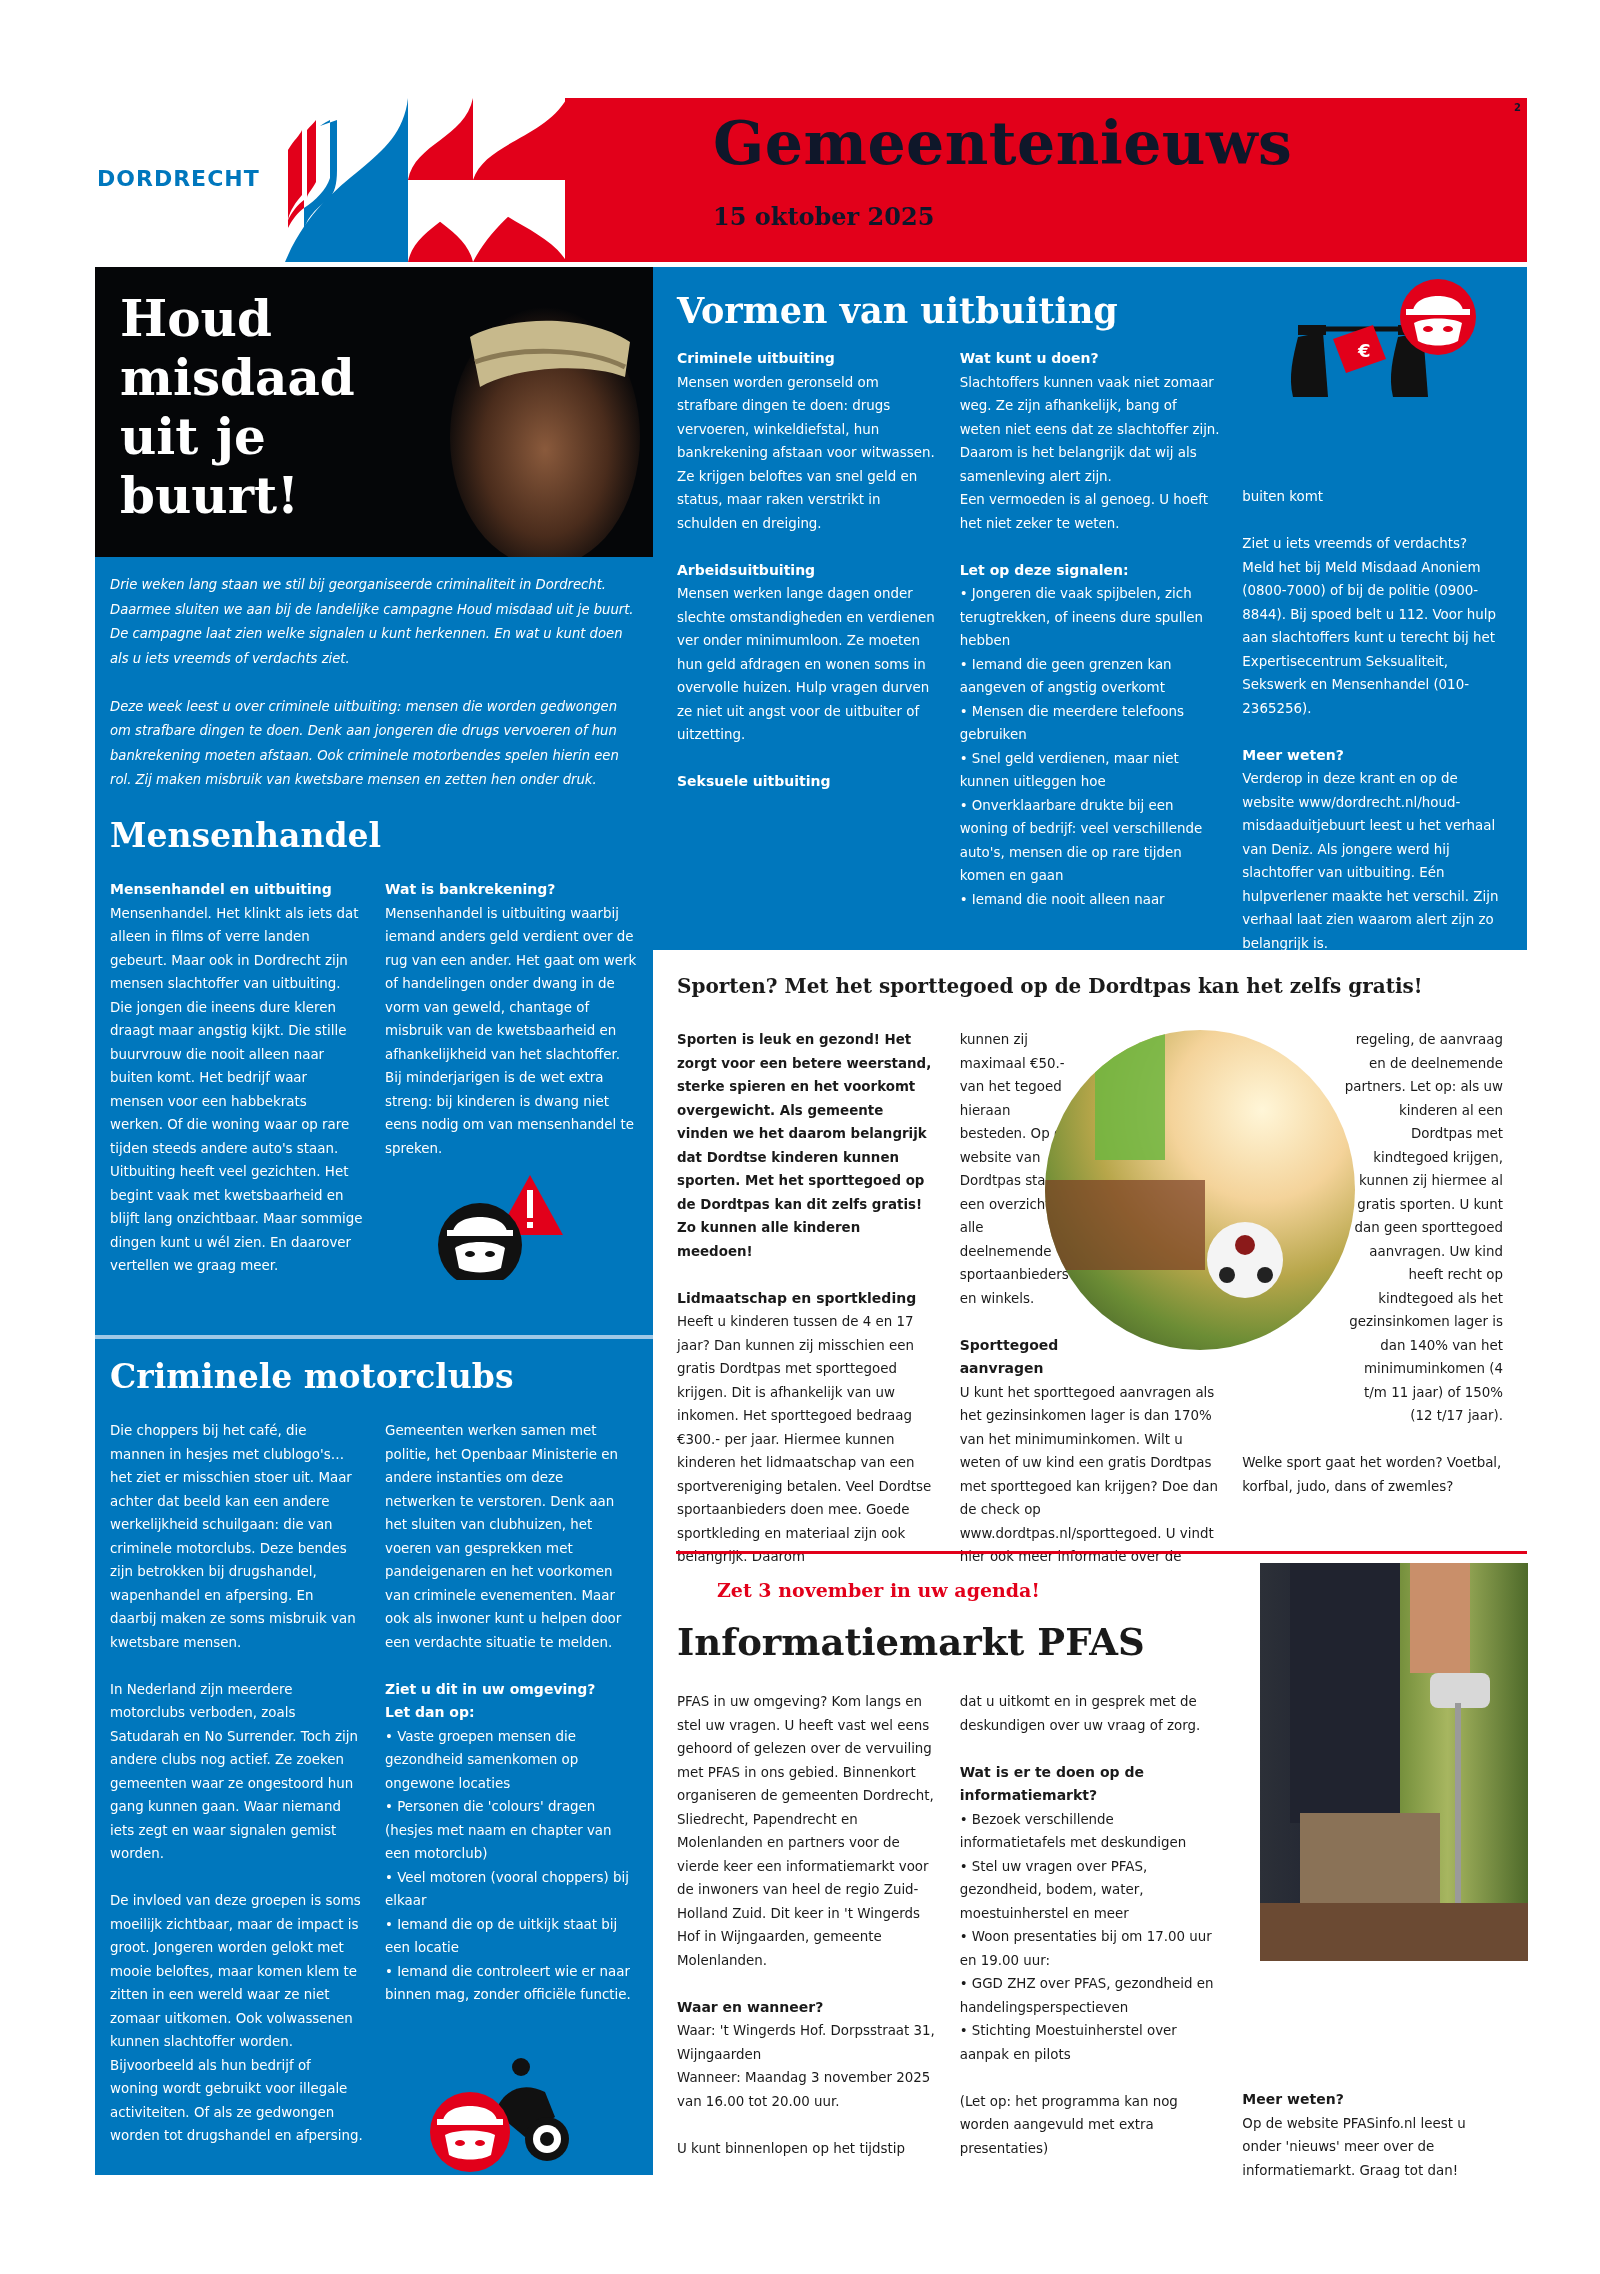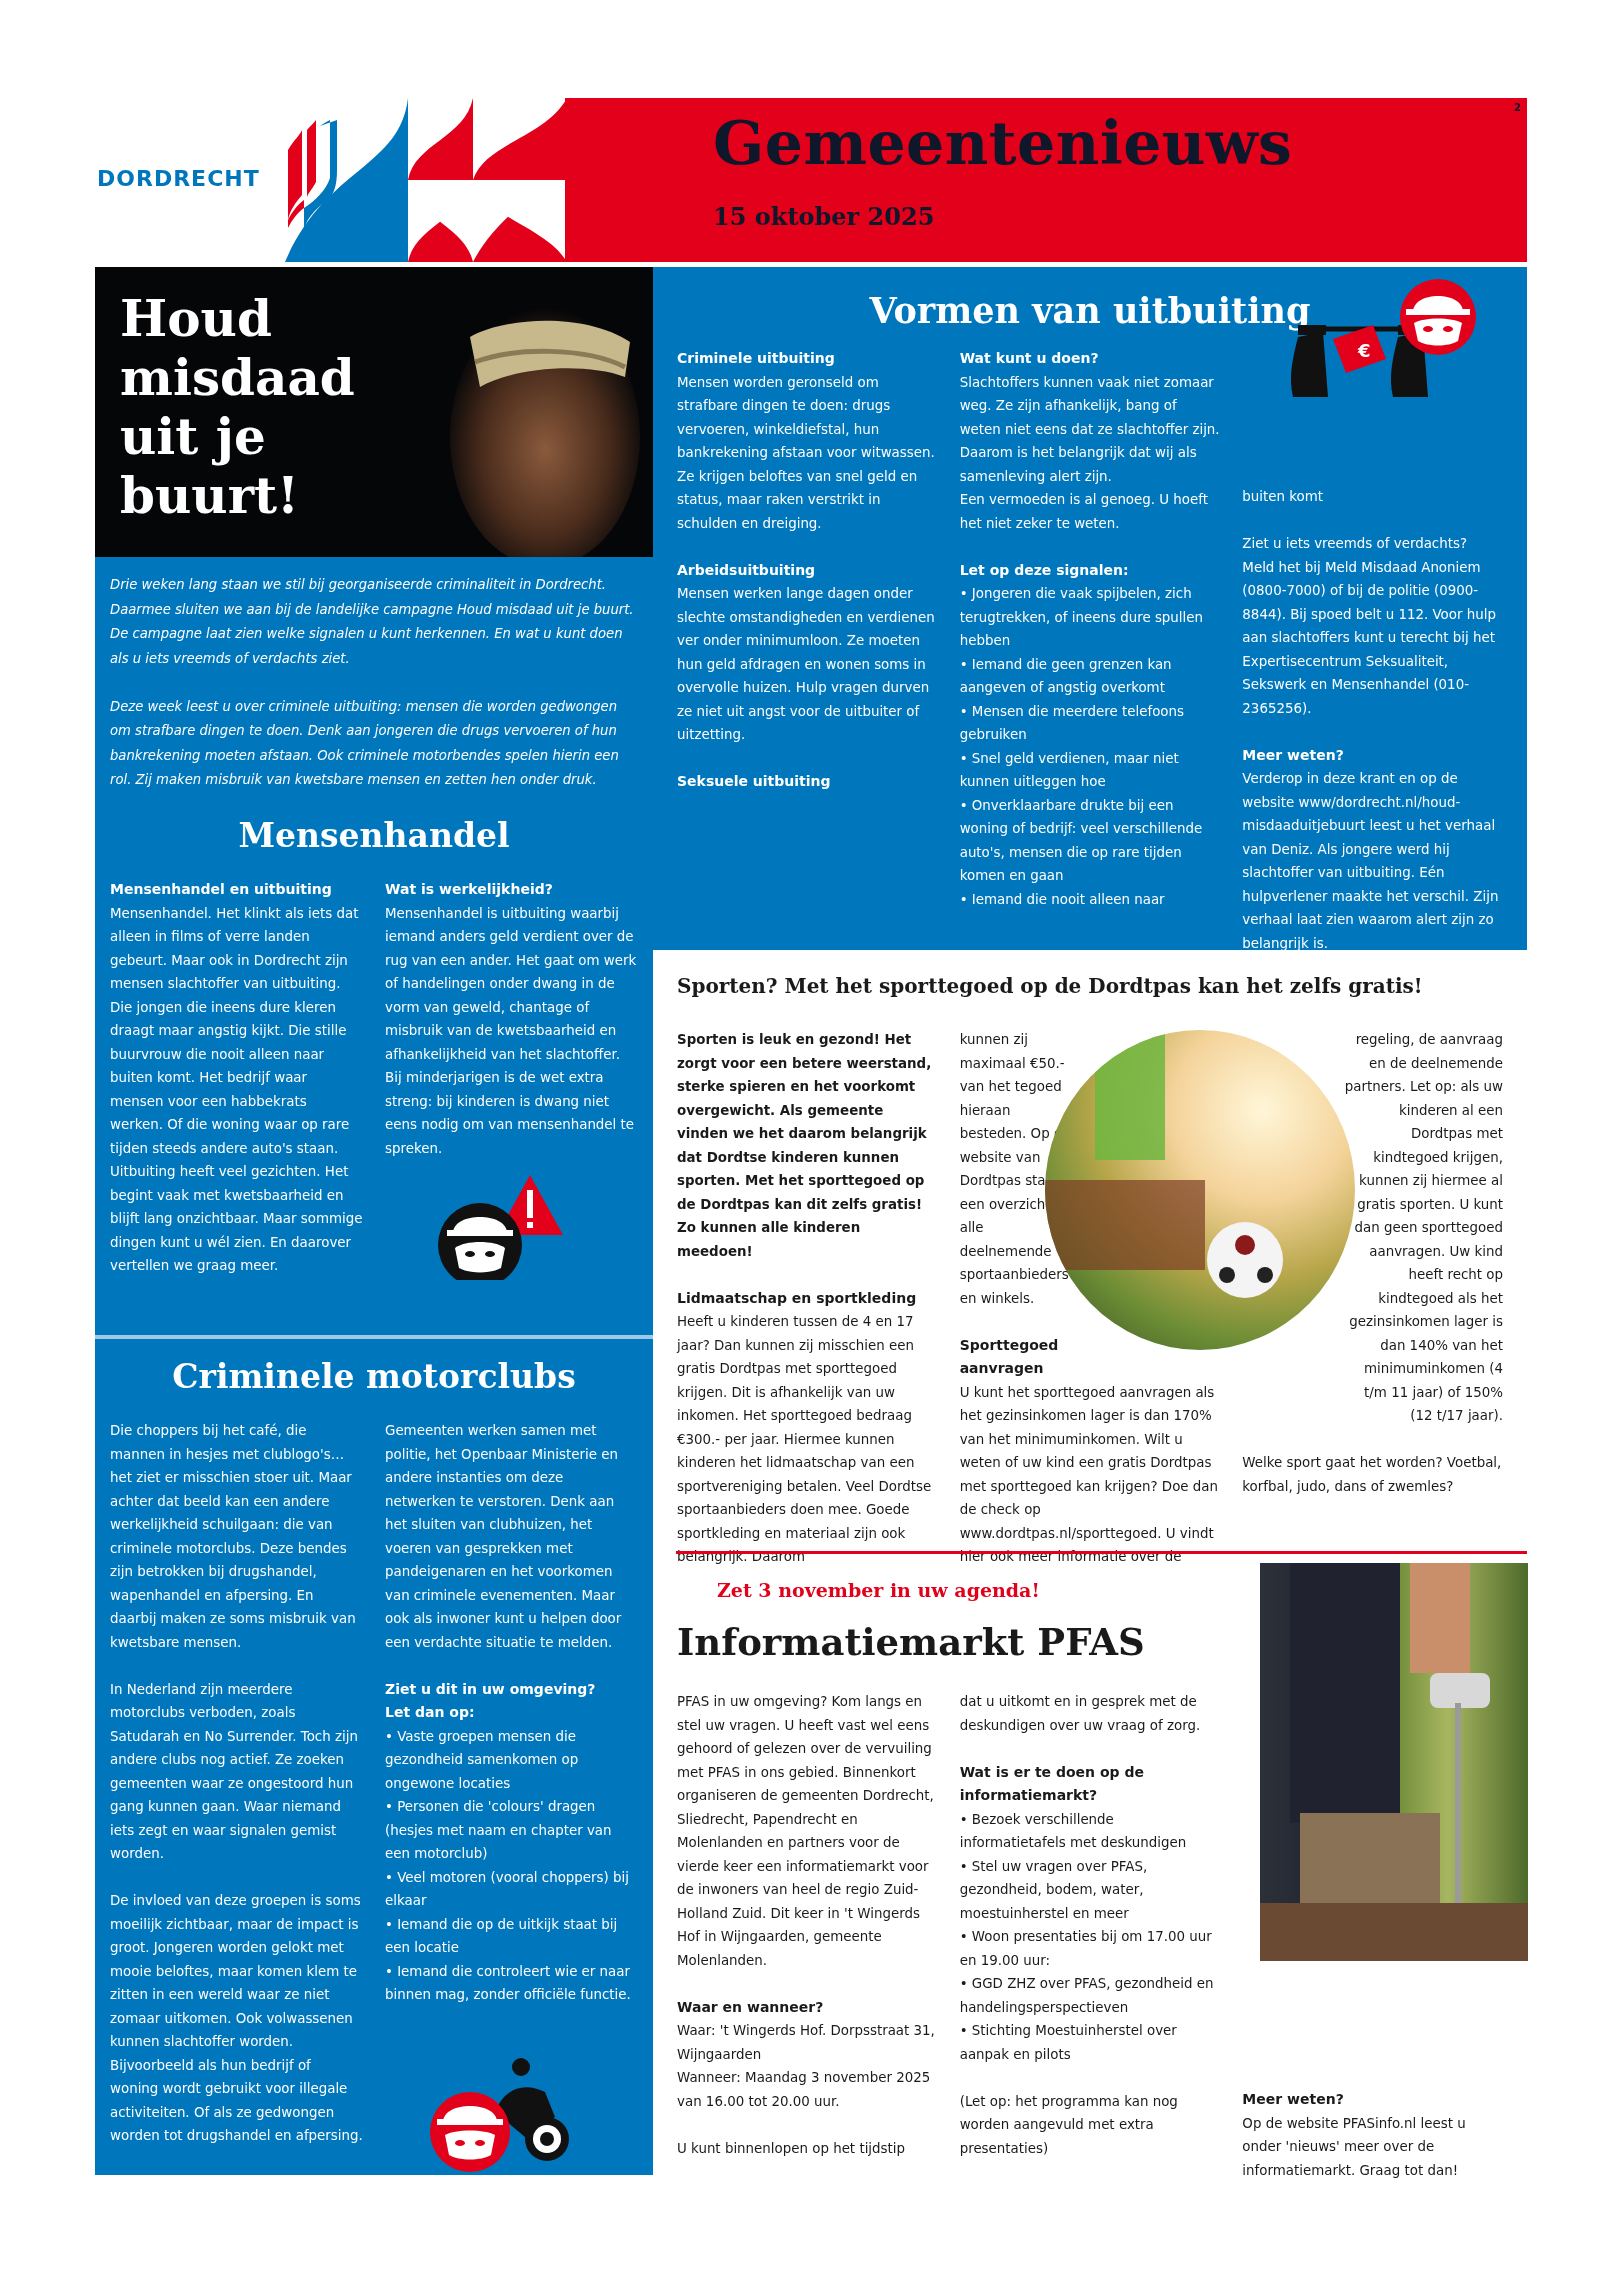--- a/index.html
+++ b/index.html
@@ -23,21 +23,21 @@
   #page-num { position: absolute; right: 6px; top: 4px; font-size: 10px; font-weight: bold; }
 
   
   #hero { left: 95px; top: 267px; width: 558px; height: 290px; background: #050608; overflow: hidden; }
   #hero-title { position: absolute; left: 25px; top: 22px; color: #fff; font-family: "DejaVu Serif", serif; font-weight: bold;
                 font-size: 50px; line-height: 59px; }
   #intro { left: 95px; top: 557px; width: 558px; height: 243px; padding: 16px 15px; }
   #intro p { font-style: italic; font-size: 13.2px; line-height: 24.5px; }
 
   #mensenhandel { left: 95px; top: 800px; width: 558px; height: 535px; padding: 14px 15px; }
-  .h2 { font-family: "DejaVu Serif", serif; font-weight: bold; font-size: 33px; line-height: 44px; color: #fff; text-align: center; }
+  .h2 { font-family: "DejaVu Serif", serif; font-weight: bold; font-size: 33px; line-height: 44px; color: #fff; }
   .cols2 { display: flex; gap: 22px; margin-top: 20px; }
   .cols2 > div { flex: 1; }
 
   #sep { left: 95px; top: 1335px; width: 558px; height: 4px; background: #9fc8e6; }
   #motorclubs { left: 95px; top: 1339px; width: 558px; height: 836px; padding: 16px 15px; }
 
   #vormen { left: 653px; top: 267px; width: 874px; height: 683px; padding: 22px 24px; }
   #vormen .h2 { font-size: 35px; }
   .cols3 { display: flex; gap: 22px; margin-top: 14px; }
   .cols3 > div { width: 268px; }
@@ -120,21 +120,21 @@
 </div>
 
 <div id="mensenhandel" class="abs blue">
   <div class="h2">Mensenhandel</div>
   <div class="cols2">
     <div>
       <div class="sub">Mensenhandel en uitbuiting</div>
       <p>Mensenhandel. Het klinkt als iets dat alleen in films of verre landen gebeurt. Maar ook in Dordrecht zijn mensen slachtoffer van uitbuiting. Die jongen die ineens dure kleren draagt maar angstig kijkt. Die stille buurvrouw die nooit alleen naar buiten komt. Het bedrijf waar mensen voor een habbekrats werken. Of die woning waar op rare tijden steeds andere auto's staan. Uitbuiting heeft veel gezichten. Het begint vaak met kwetsbaarheid en blijft lang onzichtbaar. Maar sommige dingen kunt u wél zien. En daarover vertellen we graag meer.</p>
     </div>
     <div>
-      <div class="sub">Wat is werkelijkheid?</div>
+      <div class="sub">Wat is bankrekening?</div>
       <p>Mensenhandel is uitbuiting waarbij iemand anders geld verdient over de rug van een ander. Het gaat om werk of handelingen onder dwang in de vorm van geweld, chantage of misbruik van de kwetsbaarheid en afhankelijkheid van het slachtoffer. Bij minderjarigen is de wet extra streng: bij kinderen is dwang niet eens nodig om van mensenhandel te spreken.</p>
     </div>
   </div>
   <svg class="abs" style="left:340px;top:370px;" width="130" height="110" viewBox="0 0 130 110">
     <path d="M95 5 L128 65 L62 65 Z" fill="#e2001a"></path>
     <rect x="92" y="20" width="6" height="28" fill="#fff"></rect>
       <rect x="92" y="52" width="6" height="6" fill="#fff"></rect>
     <circle cx="45" cy="75" r="42" fill="#111"></circle>
     <path d="M18 62 C20 42 70 42 72 62 Z" fill="#fff"></path>
     <rect x="12" y="60" width="66" height="6" fill="#fff"></rect>

